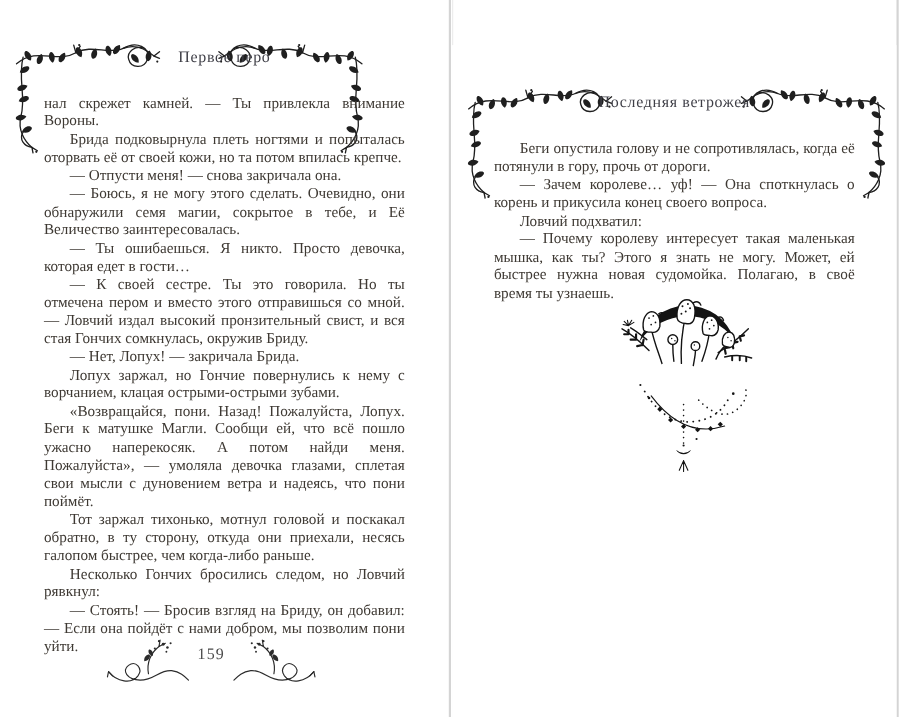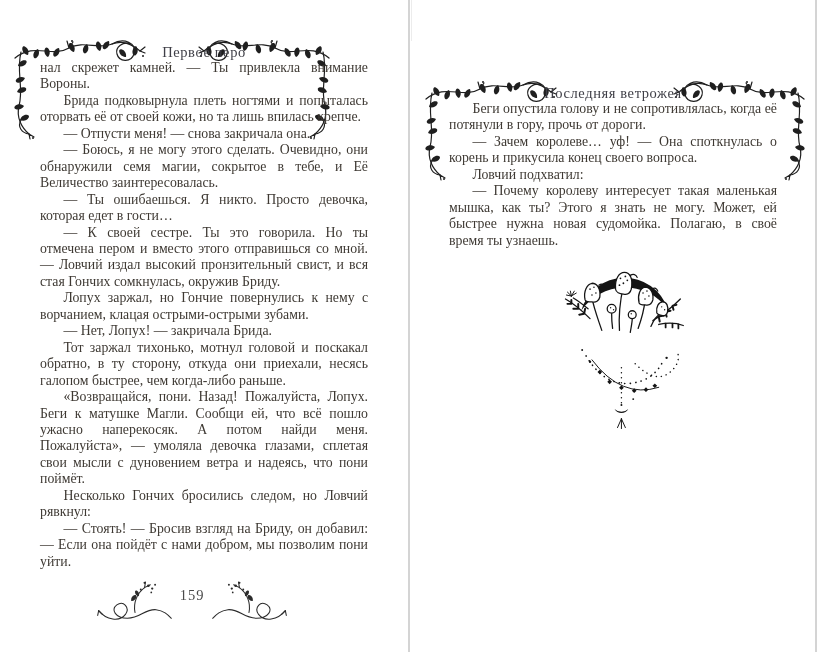--- a/index.html
+++ b/index.html
@@ -22,21 +22,21 @@
   .gutter{position:absolute;top:0;left:408px;width:2px;height:652px;background:var(--divider);}
   .gutter-soft{position:absolute;top:0;left:411px;width:1px;height:652px;background:#ececec;}
   .right-edge{position:absolute;top:0;left:815px;width:2px;height:652px;background:var(--divider);}
 
   .running-header{
     position:absolute;top:44px;left:40px;width:328px;
     text-align:center;font-size:14.5px;color:var(--header);
     letter-spacing:.6px;
   }
   .body-text{
-    position:absolute;top:60px;left:40px;width:328px;
+    position:absolute;top:86px;left:40px;width:328px;
     font-size:13.8px;line-height:16.45px;color:var(--text);
     text-align:justify;
   }
   .body-text p{margin:0;text-indent:1.7em;}
   .body-text p.no-indent{text-indent:0;}
 
   .corner{position:absolute;width:136px;height:112px;}
   .corner.tl{left:12px;top:28px;}
   .corner.tr{right:8px;top:28px;transform:scaleX(-1);}
 
@@ -188,29 +188,29 @@
   <svg class="corner tl">
       <use href="#vine"></use>
     </svg>
   <svg class="corner tr">
       <use href="#vine"></use>
     </svg>
   <div class="running-header">Первое перо</div>
   <div class="body-text">
 
   <p class="para no-indent">нал скрежет камней. — Ты привлекла внимание Вороны.</p>
-      <p class="para">Брида подковырнула плеть ногтями и попыталась оторвать её от своей кожи, но та лишь впилась крепче.</p>
+      <p class="para">Брида подковырнула плеть ногтями и попыталась оторвать её от своей кожи, но та потом впилась крепче.</p>
       <p class="para">— Отпусти меня! — снова закричала она.</p>
       <p class="para">— Боюсь, я не могу этого сделать. Очевидно, они обнаружили семя магии, сокрытое в тебе, и Её Величество заинтересовалась.</p>
       <p class="para">— Ты ошибаешься. Я никто. Просто девочка, которая едет в гости…</p>
       <p class="para">— К своей сестре. Ты это говорила. Но ты отмечена пером и вместо этого отправишься со мной. — Ловчий издал высокий пронзительный свист, и вся стая Гончих сомкнулась, окружив Бриду.</p>
+      <p class="para">— Нет, Лопух! — закричала Брида.</p>
       <p class="para">Лопух заржал, но Гончие повернулись к нему с ворчанием, клацая острыми-острыми зубами.</p>
-      <p class="para">— Нет, Лопух! — закричала Брида.</p>
+      <p class="para">«Возвращайся, пони. Назад! Пожалуйста, Лопух. Беги к матушке Магли. Сообщи ей, что всё пошло ужасно наперекосяк. А потом найди меня. Пожалуйста», — умоляла девочка глазами, сплетая свои мысли с дуновением ветра и надеясь, что пони поймёт.</p>
       <p class="para">Тот заржал тихонько, мотнул головой и поскакал обратно, в ту сторону, откуда они приехали, несясь галопом быстрее, чем когда-либо раньше.</p>
-      <p class="para">«Возвращайся, пони. Назад! Пожалуйста, Лопух. Беги к матушке Магли. Сообщи ей, что всё пошло ужасно наперекосяк. А потом найди меня. Пожалуйста», — умоляла девочка глазами, сплетая свои мысли с дуновением ветра и надеясь, что пони поймёт.</p>
       <p class="para">Несколько Гончих бросились следом, но Ловчий рявкнул:</p>
       <p class="para">— Стоять! — Бросив взгляд на Бриду, он добавил: — Если она пойдёт с нами добром, мы позволим пони уйти.</p>
     </div>
   <div class="footer">
     <svg class="flourish">
         <use href="#flourish-sym"></use>
       </svg>
     <span class="page-number">159</span>
     <svg class="flourish mirror">
         <use href="#flourish-sym"></use>

